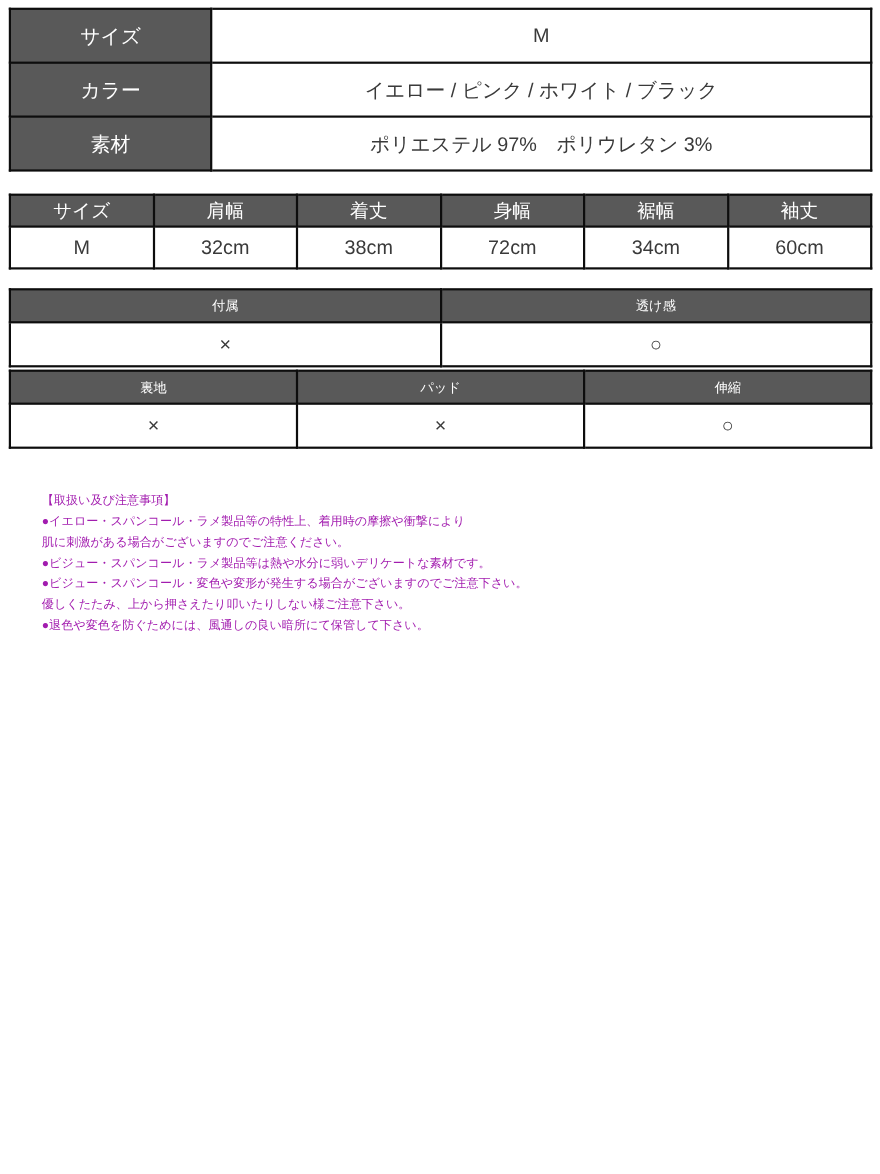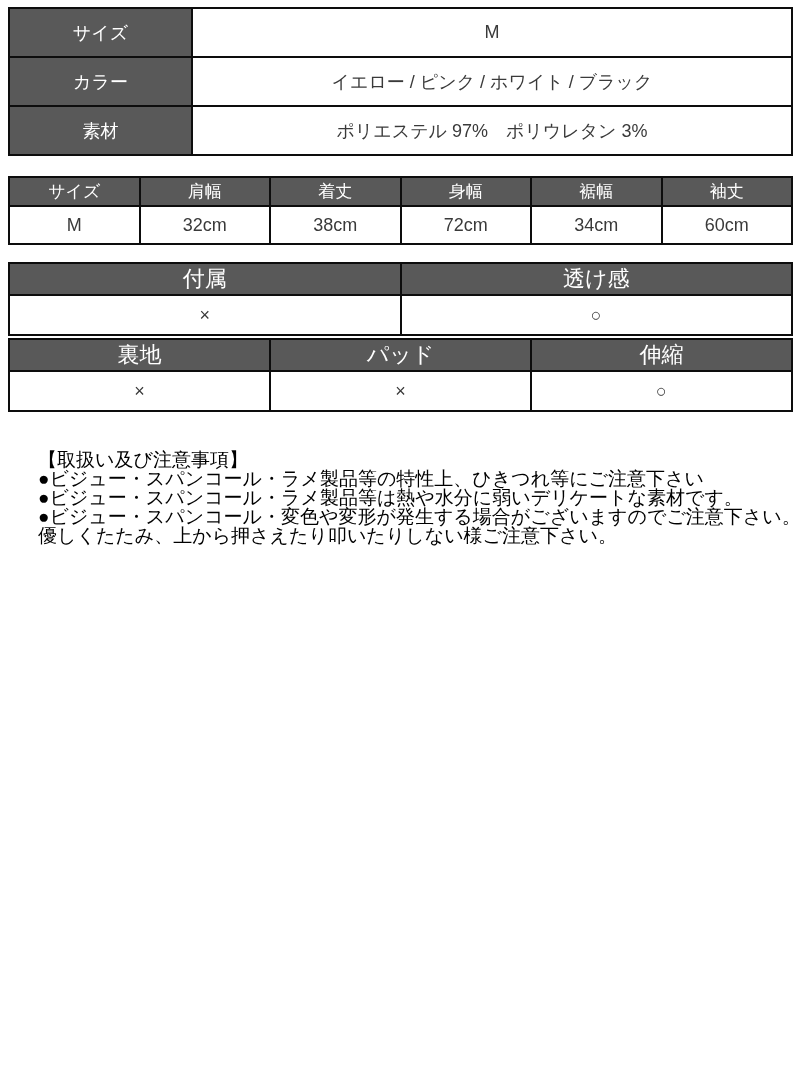--- a/index.html
+++ b/index.html
@@ -46,36 +46,36 @@
   .t-spec { margin-top: 0; }
   .t-spec th.hd, .t-spec td.val { height: 47px; }
   .t-spec .label-col { width: 181px; }
   
   .t-size { margin-top: 20px; }
   .t-size th.hd { height: 27px; font-size: 17px; }
   .t-size td.val { height: 36px; }
   
   .t-feat-a { margin-top: 17px; }
   .t-feat-b { margin-top: 2px; }
-  .t-feat-a th.hd, .t-feat-b th.hd { height: 28px; font-size: 22px; }
+  .t-feat-a th.hd, .t-feat-b th.hd { height: 28px; font-size: 12px; }
   .t-feat-a td.val, .t-feat-b td.val { height: 38px; }
   .sym {
     font-size: 29px;
     line-height: 1;
     color: #2e2e2e;
     font-weight: normal;
   }
   
   .care {
     margin-top: 38px;
     margin-left: 30px;
     margin-right: 20px;
-    font-size: 19px;
+    font-size: 11px;
     line-height: 19px;
-    color: #000000;
+    color: #a21caf;
   }
   .care p {
     margin: 0;
     padding: 0;
     white-space: nowrap;
   }
 </style>
 </head>
 <body>
 
@@ -142,19 +142,21 @@
       <tr>
         <td class="val sym">×</td>
         <td class="val sym">×</td>
         <td class="val sym">○</td>
       </tr>
     </tbody>
   </table>
 
   <div class="care">
     <p>【取扱い及び注意事項】</p>
-    <p>●ビジュー・スパンコール・ラメ製品等の特性上、ひきつれ等にご注意下さい</p>
+    <p>●イエロー・スパンコール・ラメ製品等の特性上、着用時の摩擦や衝撃により</p>
+    <p>肌に刺激がある場合がございますのでご注意ください。</p>
     <p>●ビジュー・スパンコール・ラメ製品等は熱や水分に弱いデリケートな素材です。</p>
     <p>●ビジュー・スパンコール・変色や変形が発生する場合がございますのでご注意下さい。</p>
     <p>優しくたたみ、上から押さえたり叩いたりしない様ご注意下さい。</p>
+    <p>●退色や変色を防ぐためには、風通しの良い暗所にて保管して下さい。</p>
   </div>
 
 </div>
 
 </body></html>

